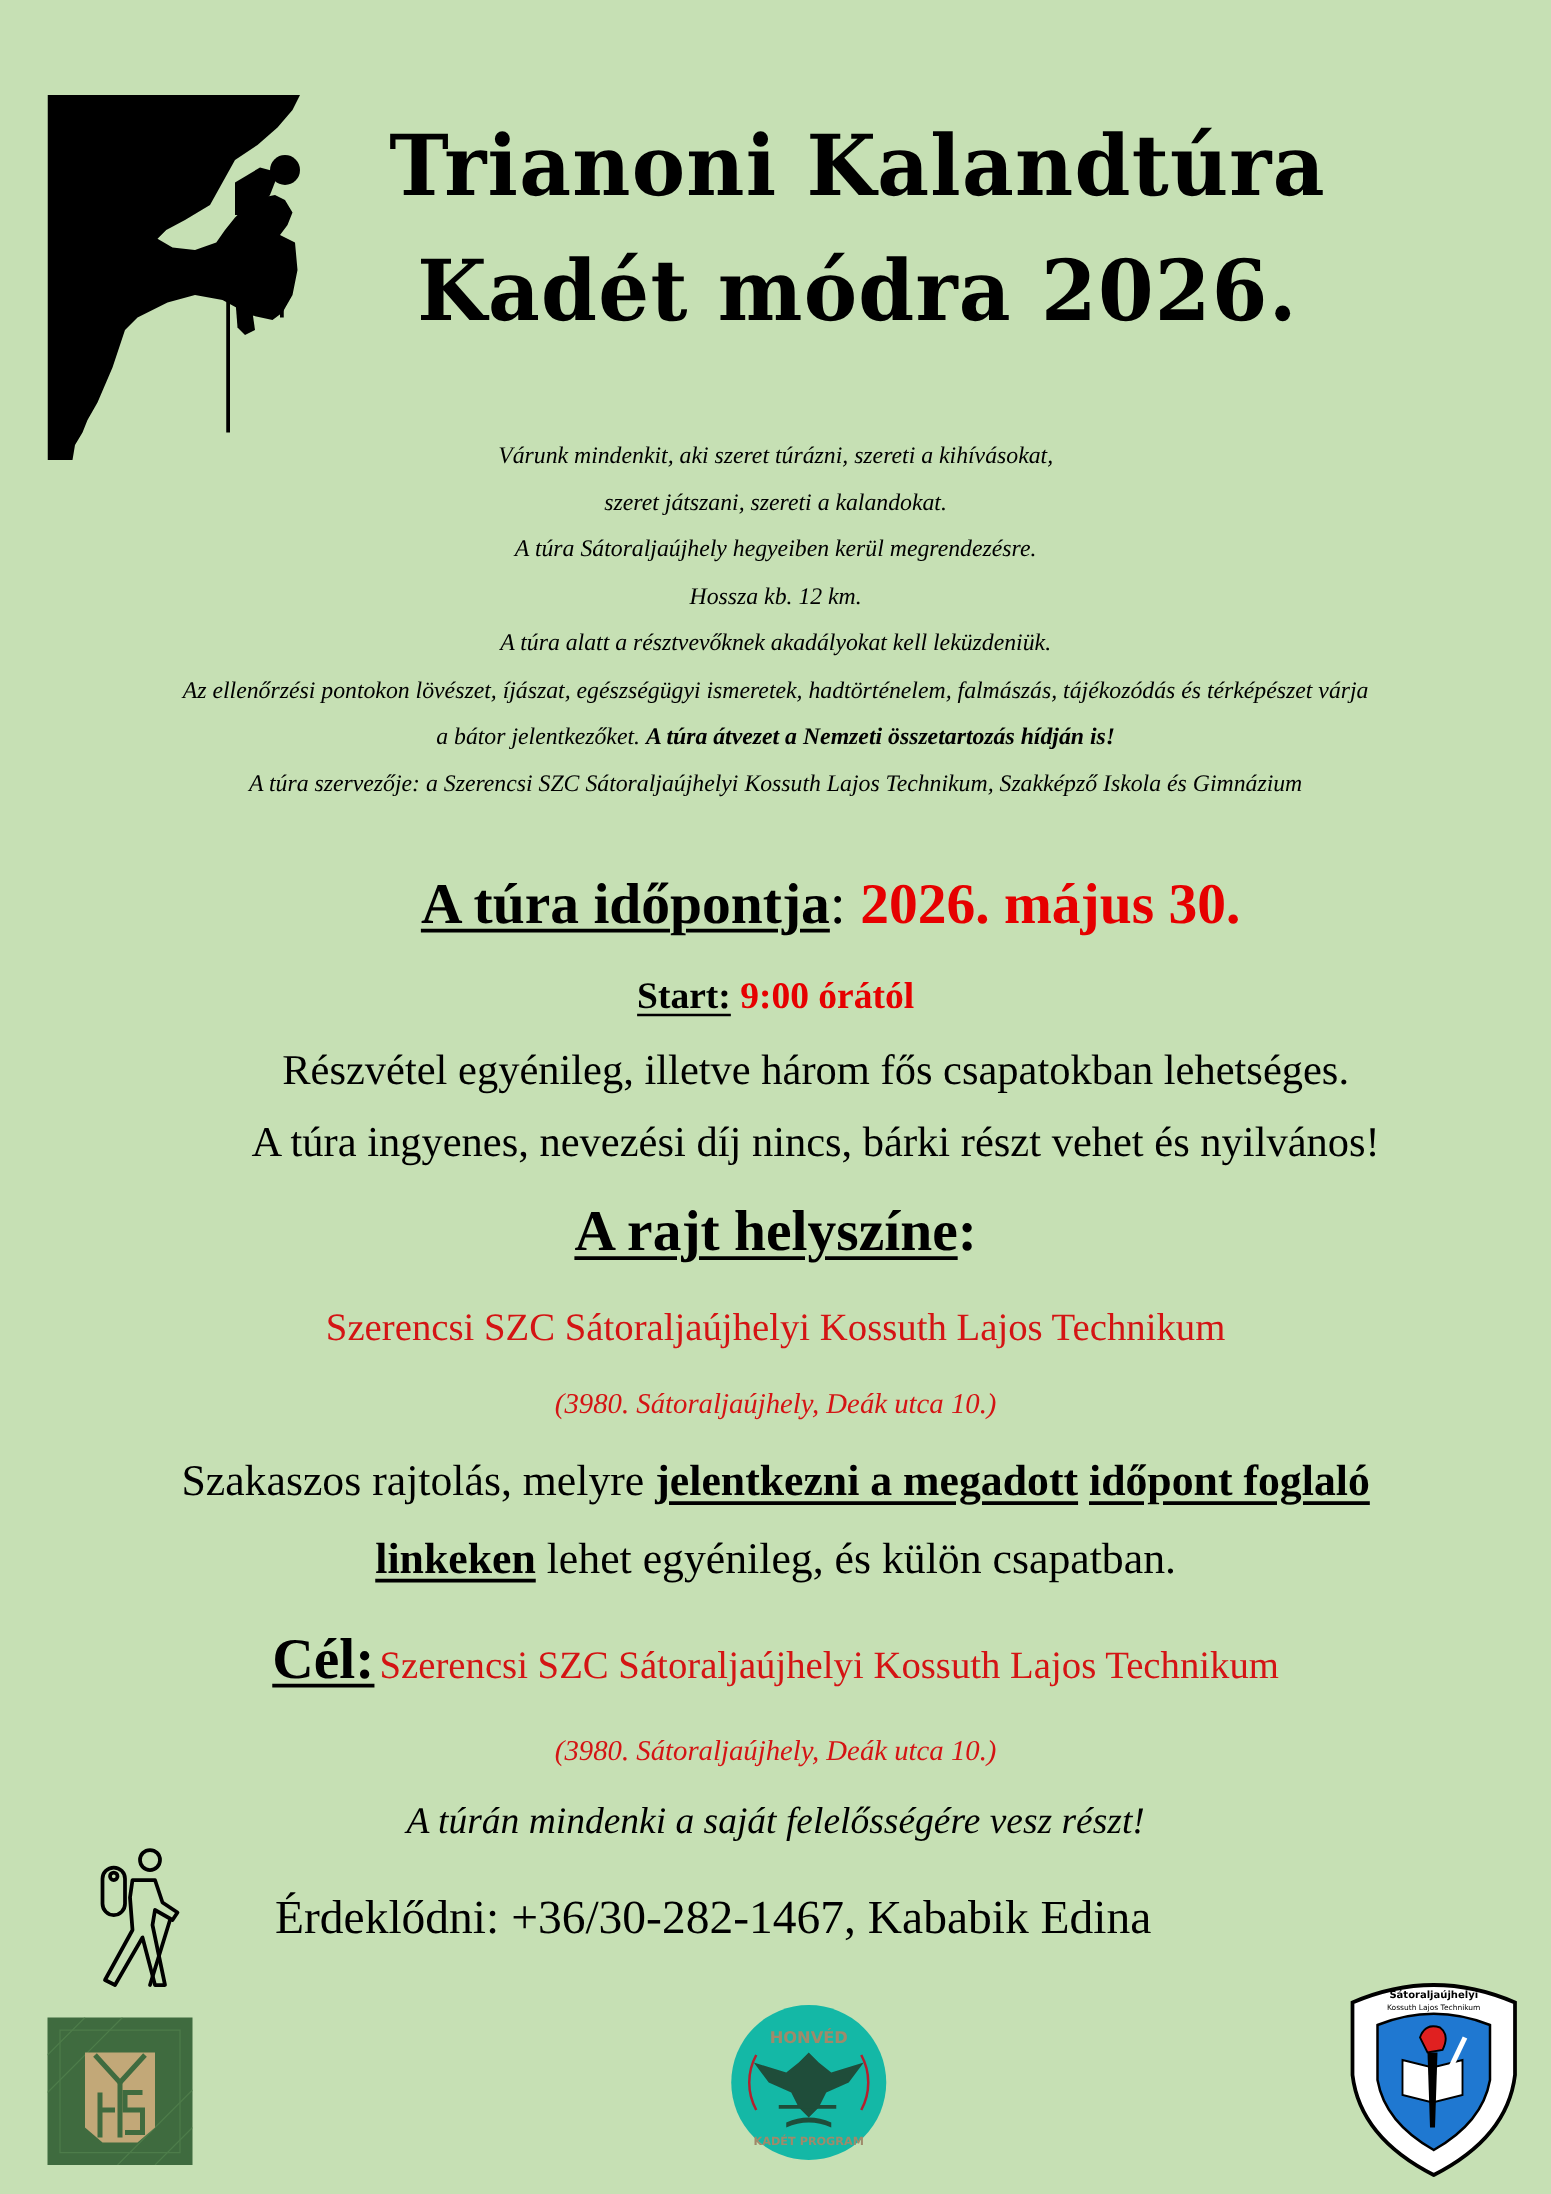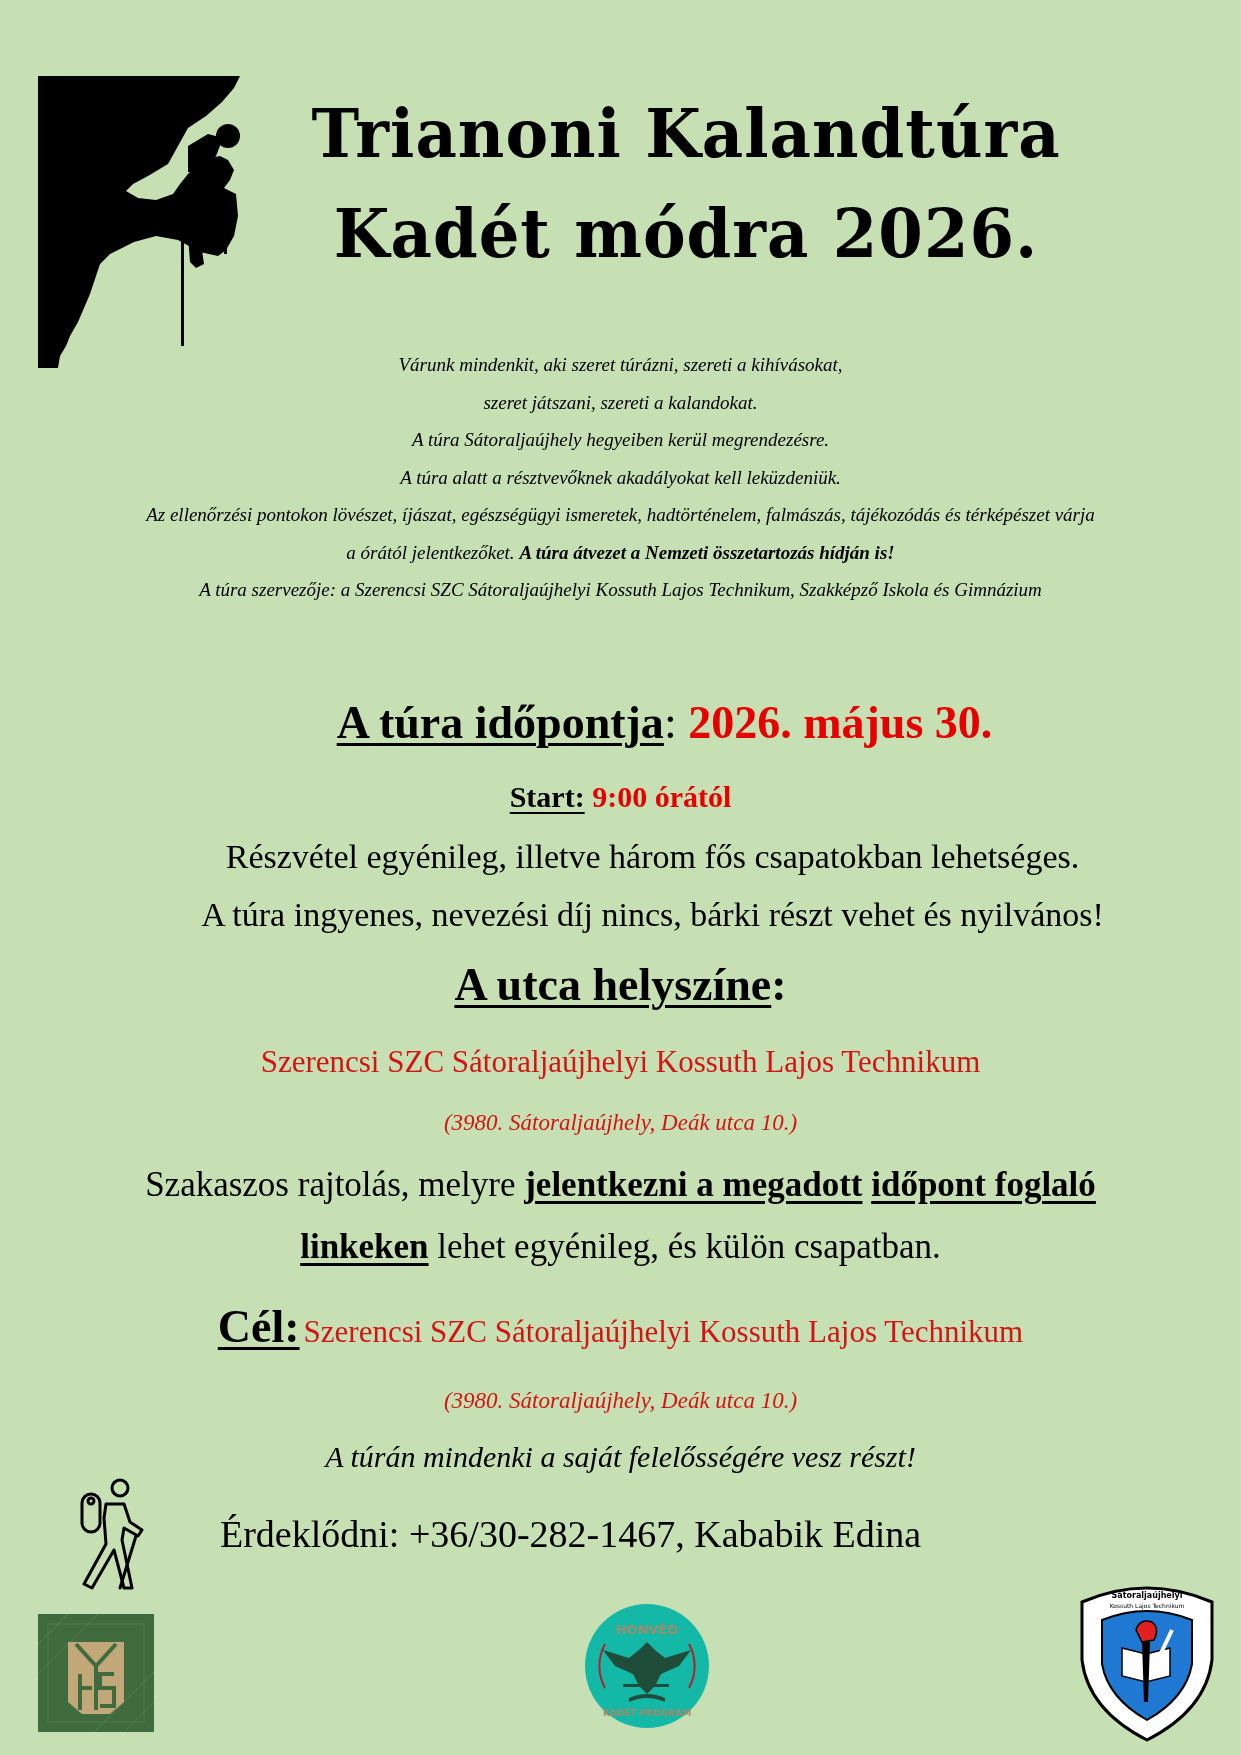--- a/index.html
+++ b/index.html
@@ -47,41 +47,42 @@
   </svg>
 </div>
 
 <div class="abs title" style="left:246px;top:96px;width:880px;text-align:center;" data-name="title-line-1">Trianoni Kalandtúra</div>
 <div class="abs title" style="left:246px;top:196px;width:880px;text-align:center;" data-name="title-line-2">Kadét módra 2026.</div>
 
 <div class="abs center intro" style="top:346px;" data-name="intro-paragraph">
   <div data-name="intro-line">Várunk mindenkit, aki szeret túrázni, szereti a kihívásokat,</div>
   <div data-name="intro-line">szeret játszani, szereti a kalandokat.</div>
   <div data-name="intro-line">A túra Sátoraljaújhely hegyeiben kerül megrendezésre.</div>
+  <div data-name="intro-line">Hossza kb. 12 km.</div>
   <div data-name="intro-line">A túra alatt a résztvevőknek akadályokat kell leküzdeniük.</div>
   <div data-name="intro-line">Az ellenőrzési pontokon lövészet, íjászat, egészségügyi ismeretek, hadtörténelem, falmászás, tájékozódás és térképészet várja</div>
-  <div data-name="intro-line"><span data-name="intro-text">a órától jelentkezőket. </span><b data-name="intro-bold-text">A túra átvezet a Nemzeti összetartozás hídján is!</b></div>
+  <div data-name="intro-line"><span data-name="intro-text">a bátor jelentkezőket. </span><b data-name="intro-bold-text">A túra átvezet a Nemzeti összetartozás hídján is!</b></div>
   <div data-name="organizer-line">A túra szervezője: a Szerencsi SZC Sátoraljaújhelyi Kossuth Lajos Technikum, Szakképző Iskola és Gimnázium</div>
 </div>
 
 <div class="abs center h-date" style="top:696px;" data-name="date-heading">
   <span class="u" data-name="date-label">A túra időpontja</span><span data-name="date-colon" style="font-weight:normal;">:</span>
   <span class="red" data-name="date-value">2026. május 30.</span>
 </div>
 
 <div class="abs center h-start" style="top:780px;" data-name="start-time">
   <span class="u" style="text-decoration-thickness:2px;" data-name="start-label">Start:</span>
   <span class="red" data-name="start-value">9:00 órától</span>
 </div>
 
 <div class="abs center p26" style="top:838px;" data-name="participation-text">Részvétel egyénileg, illetve három fős csapatokban lehetséges.</div>
 <div class="abs center p26" style="top:896px;" data-name="fee-text">A túra ingyenes, nevezési díj nincs, bárki részt vehet és nyilvános!</div>
 
 <div class="abs center h-rajt" style="top:958px;" data-name="start-location-heading">
-  <span class="u" data-name="start-location-label">A utca helyszíne</span><span data-name="start-location-colon">:</span>
+  <span class="u" data-name="start-location-label">A rajt helyszíne</span><span data-name="start-location-colon">:</span>
 </div>
 <div class="abs center loc red" style="top:1044px;color:#d41414;" data-name="start-location-name">Szerencsi SZC Sátoraljaújhelyi Kossuth Lajos Technikum</div>
 <div class="abs center addr" style="top:1110px;color:#d41414;" data-name="start-location-address">(3980. Sátoraljaújhely, Deák utca 10.)</div>
 
 <div class="abs center p33" style="top:1154px;" data-name="registration-paragraph">
   <span data-name="registration-text">Szakaszos rajtolás, melyre </span><b class="u" data-name="registration-link-1">jelentkezni a megadott</b><span data-name="space"> </span><b class="u" data-name="registration-link-2">időpont foglaló</b><br>
   <b class="u" data-name="registration-link-3">linkeken</b><span data-name="registration-text-2"> lehet egyénileg, és külön csapatban.</span>
 </div>
 
 <div class="abs center" style="top:1300px;" data-name="finish-line">

